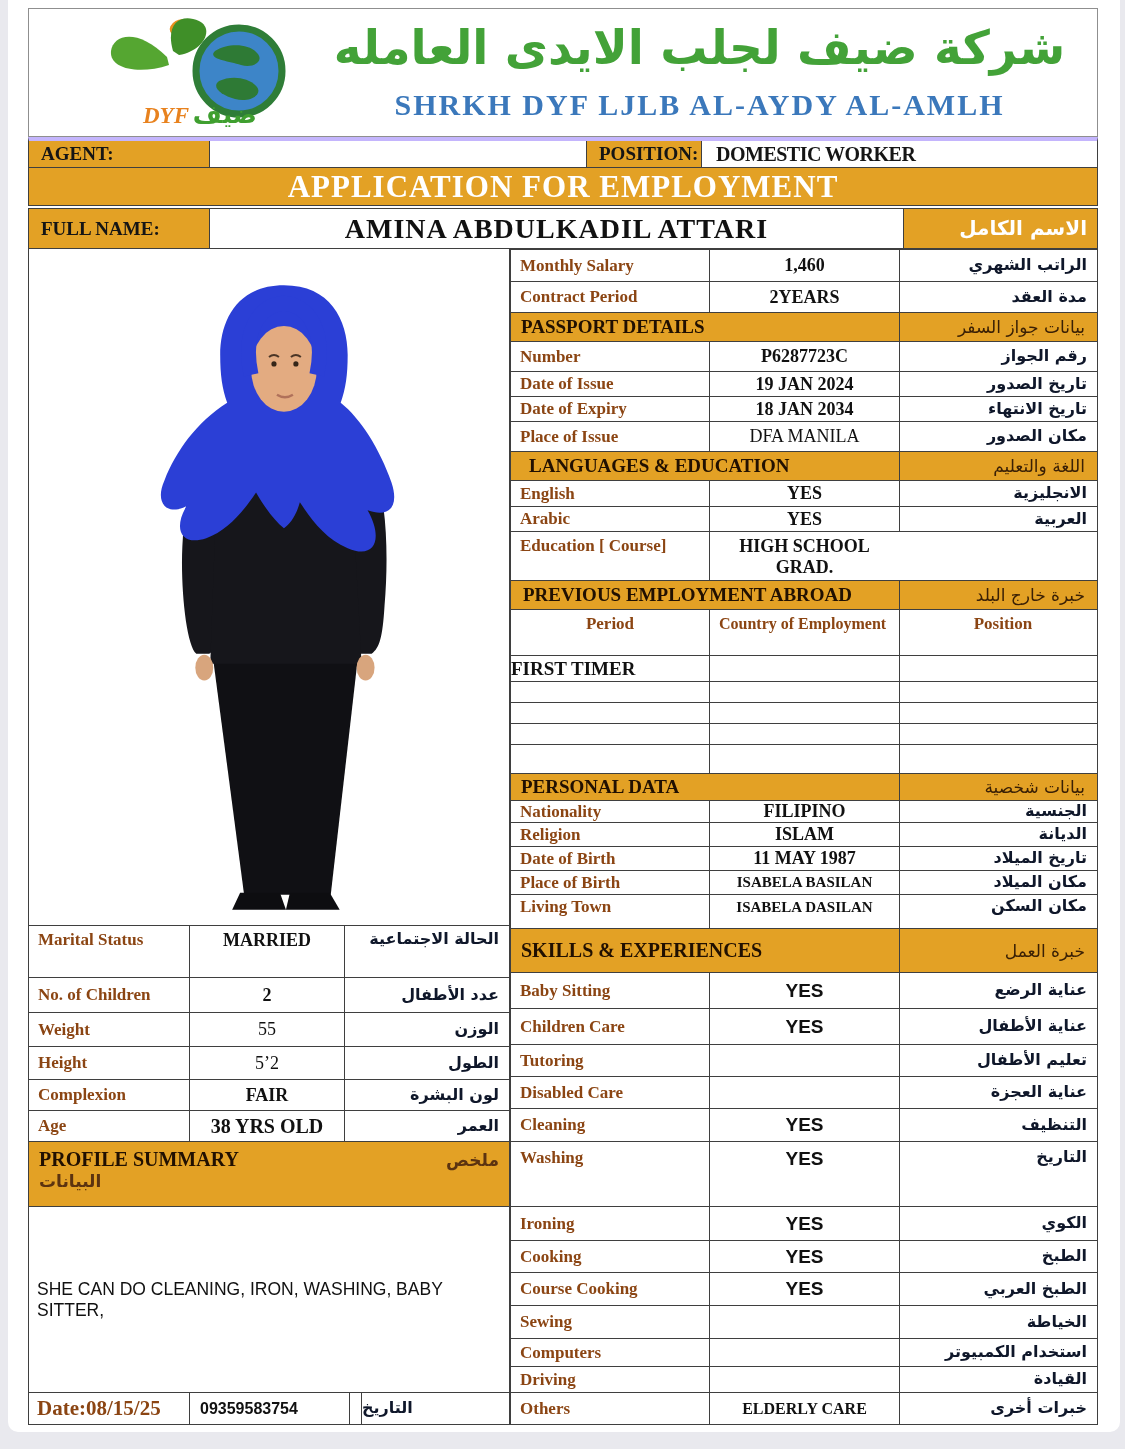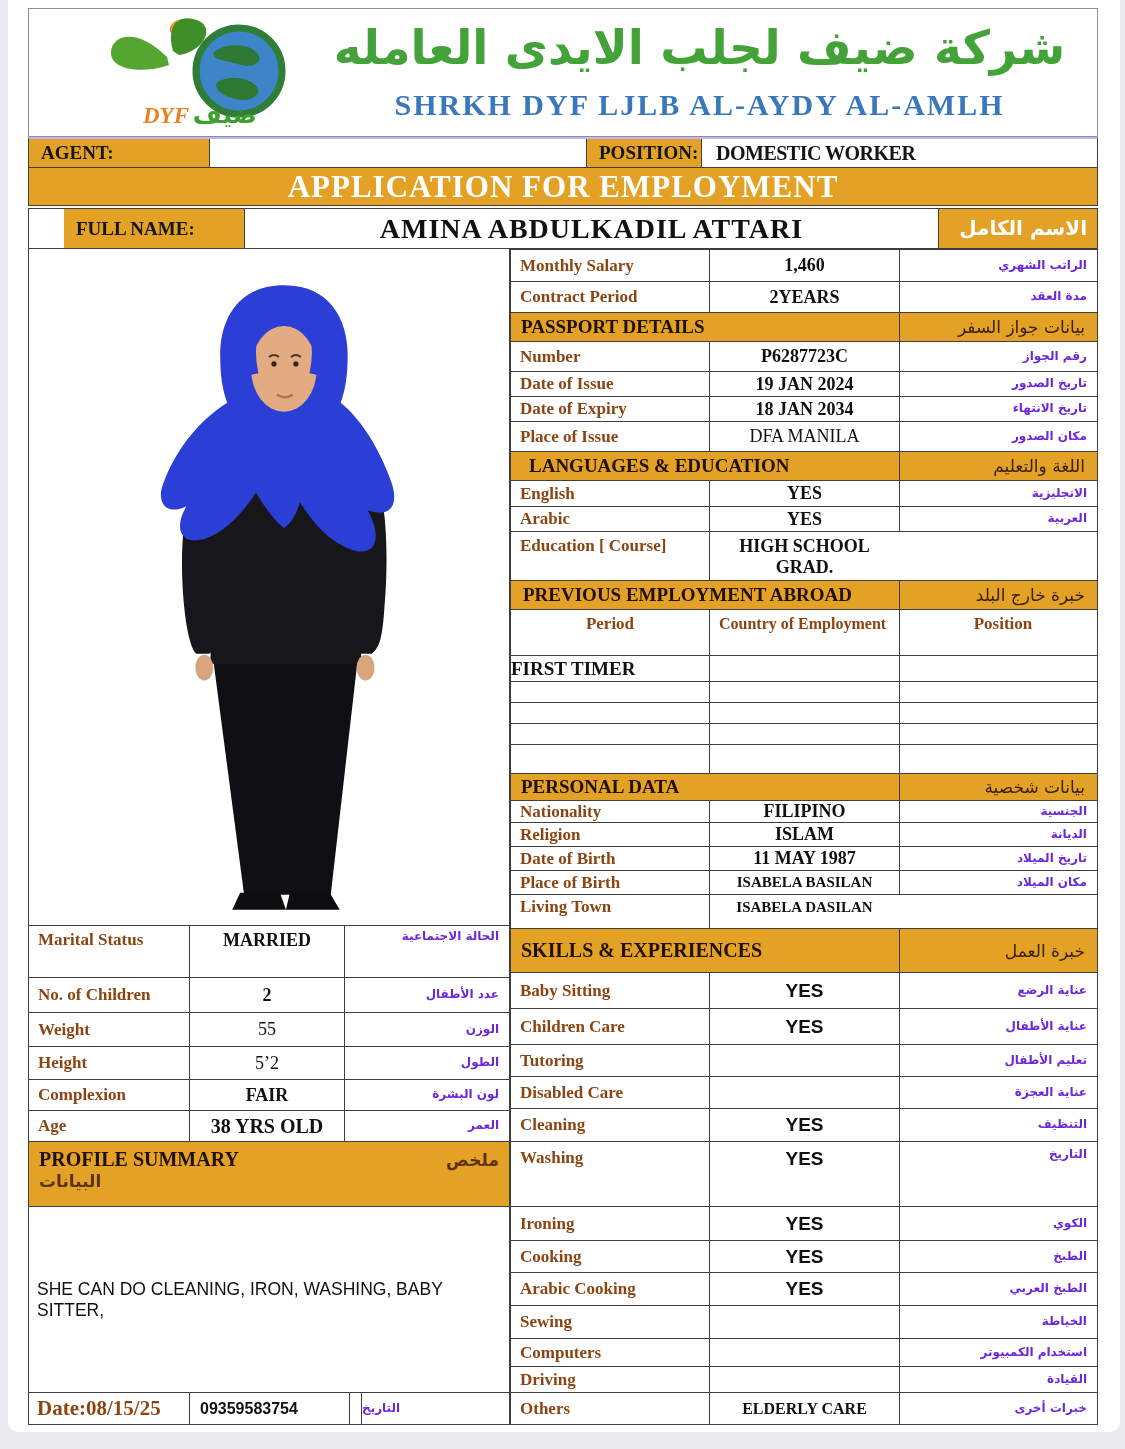--- a/index.html
+++ b/index.html
@@ -20,37 +20,37 @@
 
   
   .row{box-sizing:border-box;display:grid;border:1px solid #3f3f3f;border-top:none;background:#fff;}
   .cell{box-sizing:border-box;border-left:1px solid #3f3f3f;display:flex;align-items:center;
         overflow:hidden;}
   .cell:first-child{border-left:none;}
   .orange{background:#e3a125;}
   .lab{font-weight:bold;color:#8b4513;font-size:17px;padding-left:9px;}
   .val{justify-content:center;font-weight:bold;color:#111;font-size:18px;text-align:center;}
   .val.normal{font-weight:normal;}
-  .ar{direction:rtl;justify-content:flex-start;padding-right:10px;font-weight:bold;color:#6d28d9;
-      font-size:12px;font-family:"DejaVu Sans",sans-serif;line-height:1.15;}
+  .ar{direction:rtl;justify-content:flex-start;padding-right:10px;font-weight:bold;color:#0f172a;
+      font-size:16px;font-family:"DejaVu Sans",sans-serif;line-height:1.15;}
   .hdr-en{font-weight:bold;color:#211001;font-size:19px;padding-left:10px;}
   .hdr-ar{direction:rtl;padding-right:12px;font-weight:normal;color:#3a2005;font-size:17px;
           font-family:"DejaVu Sans",sans-serif;justify-content:flex-start;}
   .yes-sans{font-family:"Liberation Sans","DejaVu Sans",sans-serif;font-size:19px;}
 
   
-  #agent-row{grid-template-columns:180px 377px 115px 1fr;height:31px;border-top:2px solid #c4b5fd;}
+  #agent-row{grid-template-columns:180px 377px 115px 1fr;height:31px;border-top:4px solid #c4b5fd;}
   .toplab{font-weight:bold;color:#151515;font-size:19px;padding-left:12px;}
   #position-value{justify-content:flex-start;padding-left:14px;font-weight:bold;font-size:20px;
                   letter-spacing:-0.5px;color:#151515;}
   #app-banner{height:37px;display:flex;align-items:center;justify-content:center;
               border:1px solid #3f3f3f;border-top:none;}
   #app-banner span{color:#ffffff;font-weight:bold;font-size:31px;letter-spacing:1px;}
   #gapline{height:2px;background:#fff;}
-  #fullname-row{grid-template-columns:180px 694px 1fr;height:41px;border-top:1px solid #3f3f3f;padding-left:35px;}
+  #fullname-row{grid-template-columns:180px 694px 1fr;height:41px;border-top:1px solid #3f3f3f;}
   #fullname-value{font-size:28px;letter-spacing:1px;}
   #fullname-ar{color:#ffffff;font-size:20px;}
 
   
   #body{position:relative;height:1176px;}
   #left-col{position:absolute;left:0;top:0;width:482px;}
   #right-col{position:absolute;left:482px;top:0;width:588px;}
   .lrow{grid-template-columns:160px 155px 1fr;}
   .rrow{grid-template-columns:198px 190px 1fr;}
   .rhdr{grid-template-columns:388px 1fr;}
@@ -323,20 +323,21 @@
         <div class="cell ar">تاريخ الميلاد</div>
       </div>
       <div class="row rrow" style="height:24px">
         <div class="cell lab">Place of Birth</div>
         <div class="cell val small-val">ISABELA BASILAN</div>
         <div class="cell ar">مكان الميلاد</div>
       </div>
       <div class="row rrow" style="height:34px">
         <div class="cell lab" style="align-items:flex-start;padding-top:2px">Living Town</div>
         <div class="cell val small-val" style="align-items:flex-start;padding-top:4px">ISABELA DASILAN</div>
+        <div class="cell ar" style="align-items:flex-start;padding-top:2px">مكان السكن</div>
       </div>
 
       <div class="row rhdr orange" style="height:44px">
         <div class="cell hdr-en" style="font-size:20px">SKILLS &amp; EXPERIENCES</div>
         <div class="cell hdr-ar">خبرة العمل</div>
       </div>
 
       <div class="row rrow" style="height:36px">
         <div class="cell lab">Baby Sitting</div>
         <div class="cell val yes-sans">YES</div>
@@ -371,21 +372,21 @@
         <div class="cell lab">Ironing</div>
         <div class="cell val yes-sans">YES</div>
         <div class="cell ar">الكوي</div>
       </div>
       <div class="row rrow" style="height:32px">
         <div class="cell lab">Cooking</div>
         <div class="cell val yes-sans">YES</div>
         <div class="cell ar">الطبخ</div>
       </div>
       <div class="row rrow" style="height:33px">
-        <div class="cell lab">Arabic Cooking</div>
+        <div class="cell lab">Course Cooking</div>
         <div class="cell val yes-sans">YES</div>
         <div class="cell ar">الطبخ العربي</div>
       </div>
       <div class="row rrow" style="height:33px">
         <div class="cell lab">Sewing</div>
         <div class="cell val yes-sans"></div>
         <div class="cell ar">الخياطة</div>
       </div>
       <div class="row rrow" style="height:28px">
         <div class="cell lab">Computers</div>

